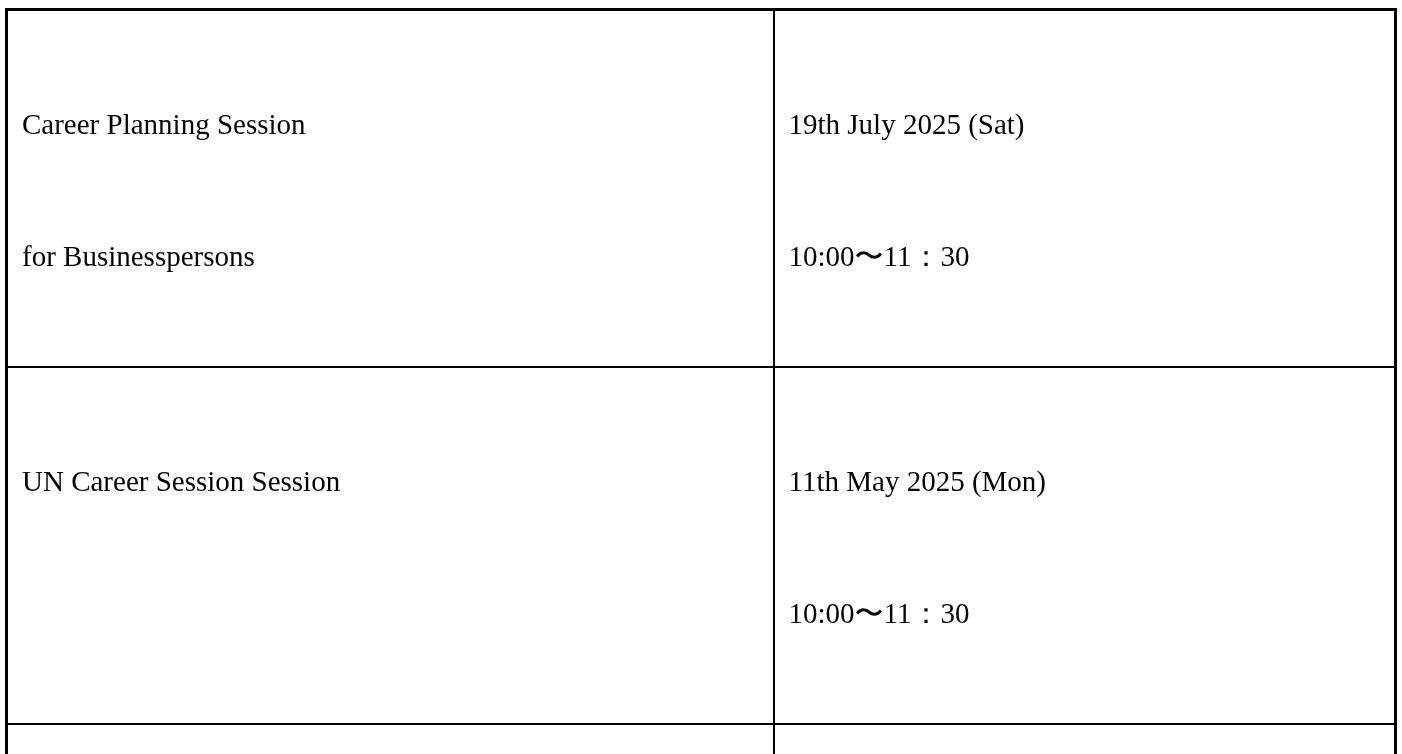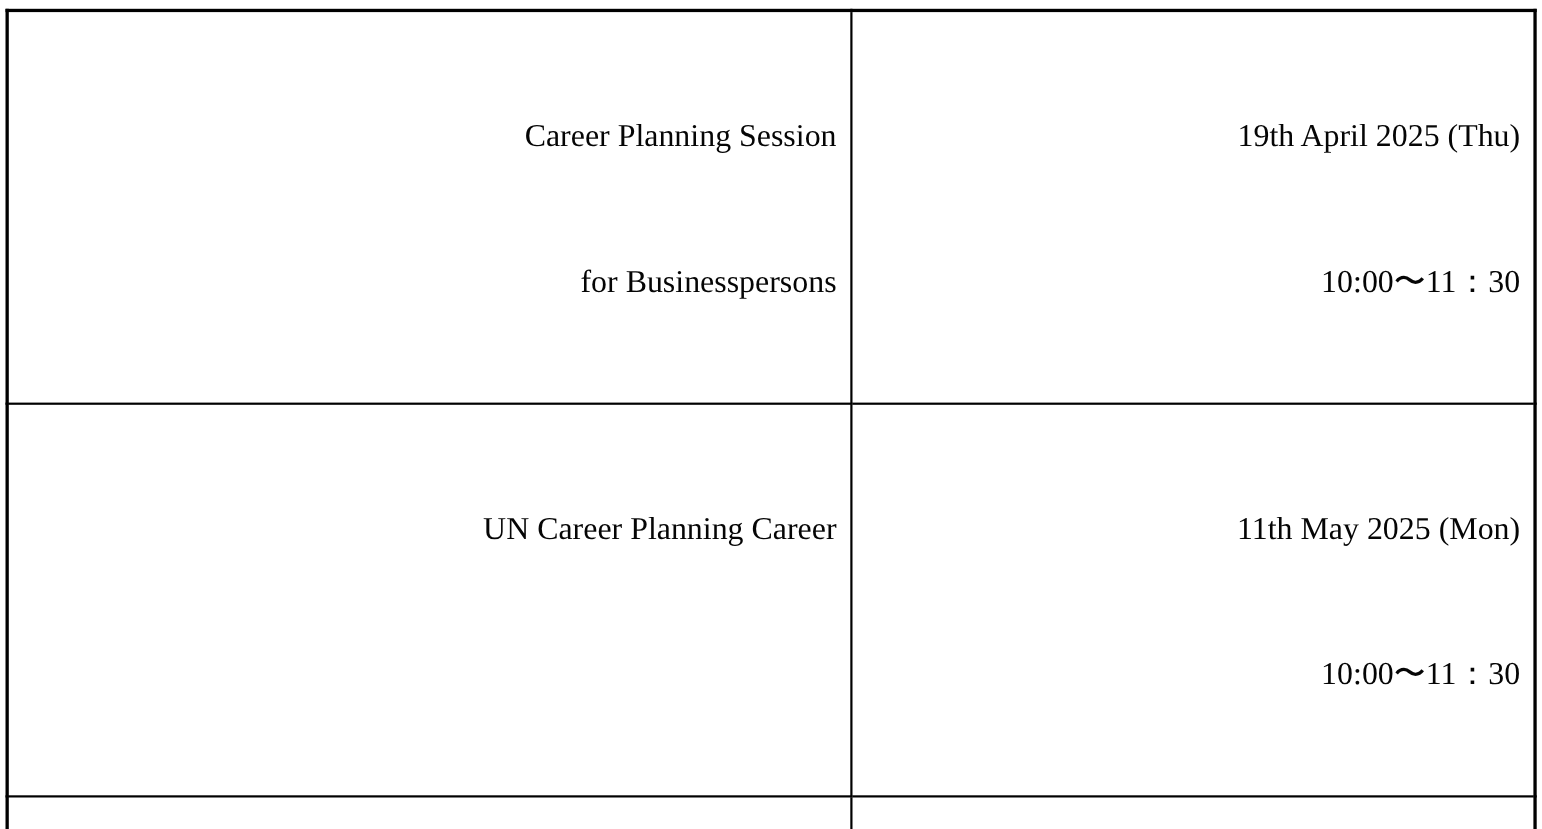--- a/index.html
+++ b/index.html
@@ -24,21 +24,21 @@
     border: 2px solid #000000;
     vertical-align: top;
     height: 89px;
     padding: 3px 12px 0 14px;
     white-space: pre-wrap;
     line-height: 44px;
     overflow: hidden;
   }
   .col-session { width: 767px; }
   .col-schedule { width: 622px; }
-  .cell-line { min-height: 44px; text-align: right; }
+  .cell-line { min-height: 44px; }
   sup {
     font-size: 0.62em;
     line-height: 0;
     vertical-align: baseline;
     position: relative;
     top: -0.45em;
   }
 </style>
 </head>
 <body>
@@ -49,28 +49,28 @@
     <col class="col-schedule">
   </colgroup>
   <tbody>
 
     <tr>
       <td>
         <div class="cell-line">Career Planning Session</div>
         <div class="cell-line">for Businesspersons</div>
       </td>
       <td>
-        <div class="cell-line"><span>19th April 2025 (Thu)</span><sup></sup><span></span></div>
+        <div class="cell-line"><span>19th July 2025 (Sat)</span><sup></sup><span></span></div>
         <div class="cell-line">10:00〜11：30</div>
       </td>
     </tr>
 
     <tr>
       <td>
-        <div class="cell-line">UN Career Planning Career</div>
+        <div class="cell-line">UN Career Session Session</div>
         <div class="cell-line"></div>
       </td>
       <td>
         <div class="cell-line"><span>11th May 2025 (Mon)</span><sup></sup><span></span></div>
         <div class="cell-line">10:00〜11：30</div>
       </td>
     </tr>
 
     <tr>
       <td>

